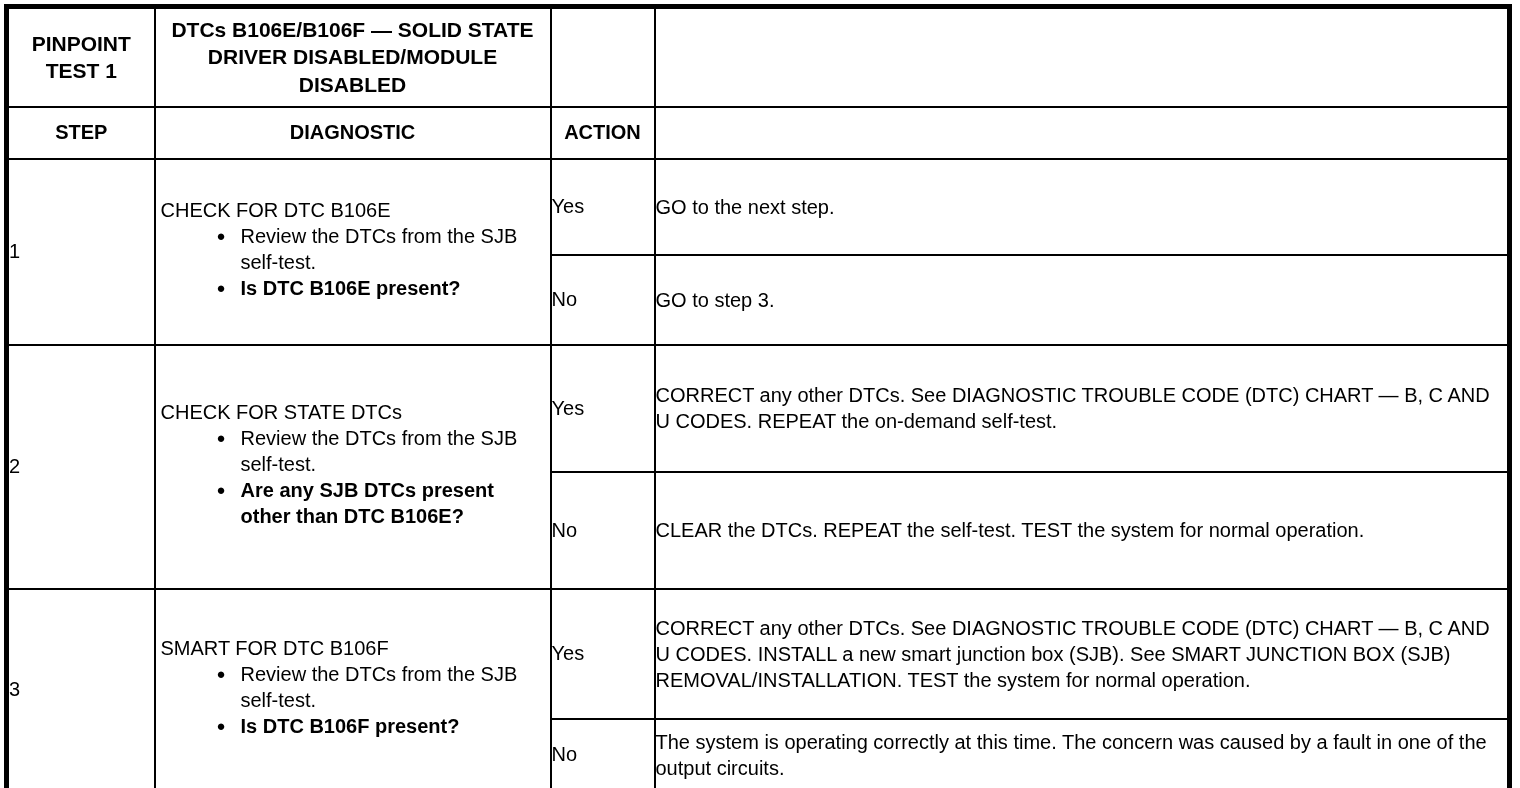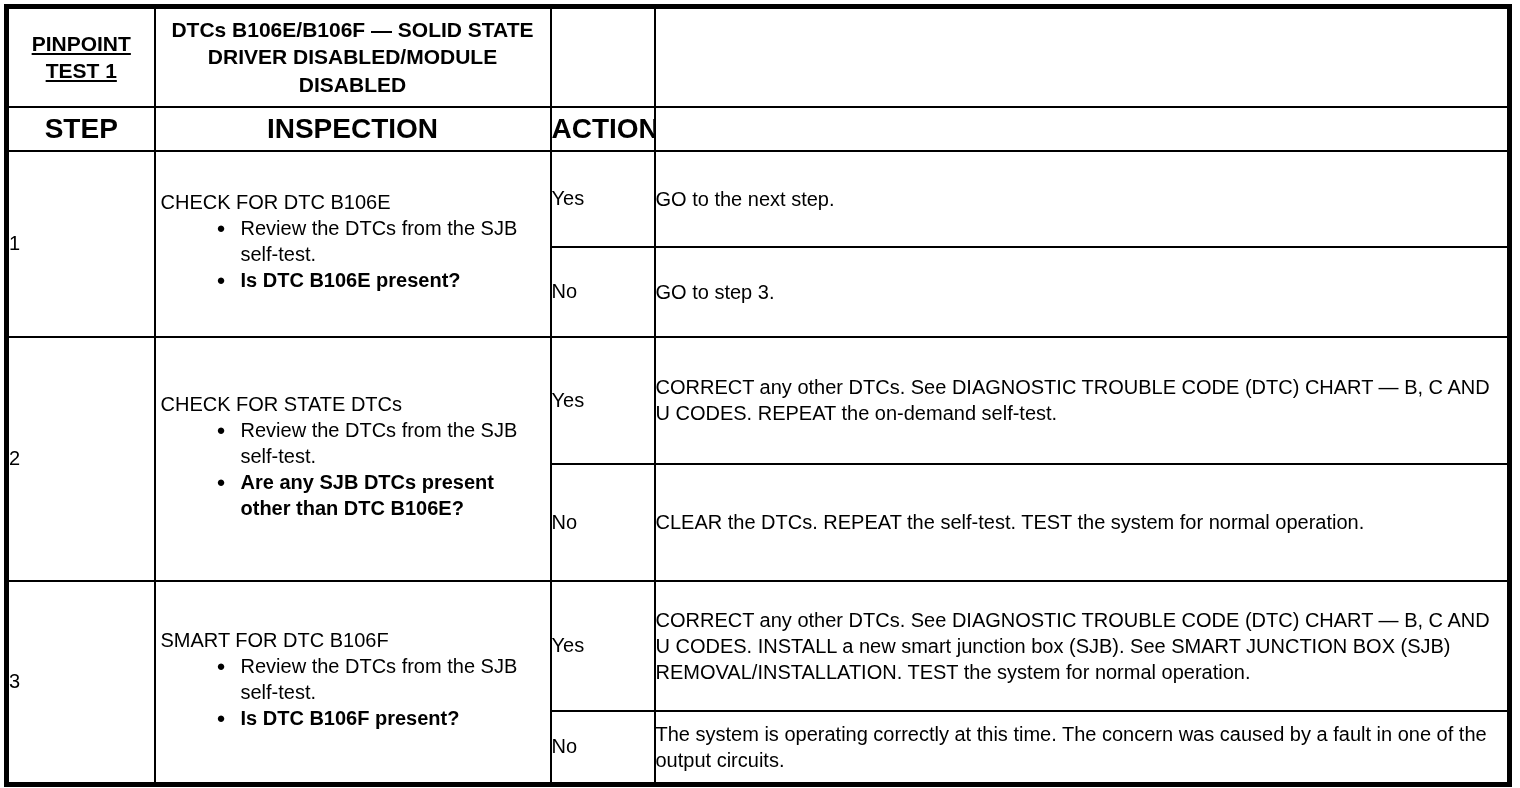--- a/index.html
+++ b/index.html
@@ -46,27 +46,26 @@
     line-height: 1.32;
     padding: 2px 6px;
   }
   td.test-label-cell {
     height: 100px;
     font-size: 21px;
     font-weight: bold;
     text-align: center;
     line-height: 1.32;
     padding: 2px 14px;
-    text-decoration: underline;
   }
 
   
   td.colhead {
-    height: 44px;
-    font-size: 28px;
+    height: 52px;
+    font-size: 20px;
     font-weight: bold;
     text-align: center;
     padding: 2px 2px;
   }
 
   
   td.step-num {
     font-size: 20px;
     vertical-align: middle;
     padding-left: 5px;
@@ -134,21 +133,21 @@
     </colgroup>
     <tbody>
       <tr>
         <td class="test-label-cell">PINPOINT TEST 1</td>
         <td class="title-cell">DTCs B106E/B106F — SOLID STATE DRIVER DISABLED/MODULE DISABLED</td>
         <td></td>
         <td></td>
       </tr>
       <tr>
         <td class="colhead">STEP</td>
-        <td class="colhead">INSPECTION</td>
+        <td class="colhead">DIAGNOSTIC</td>
         <td class="colhead">ACTION</td>
         <td></td>
       </tr>
     </tbody>
     <tbody id="steps-body">
         <tr style="height: 96px;">
           <td class="step-num" rowspan="2">1</td>
           <td class="inspection" rowspan="2">
             <div class="inspection-inner">
               <div class="inspection-heading">CHECK FOR DTC B106E</div>

